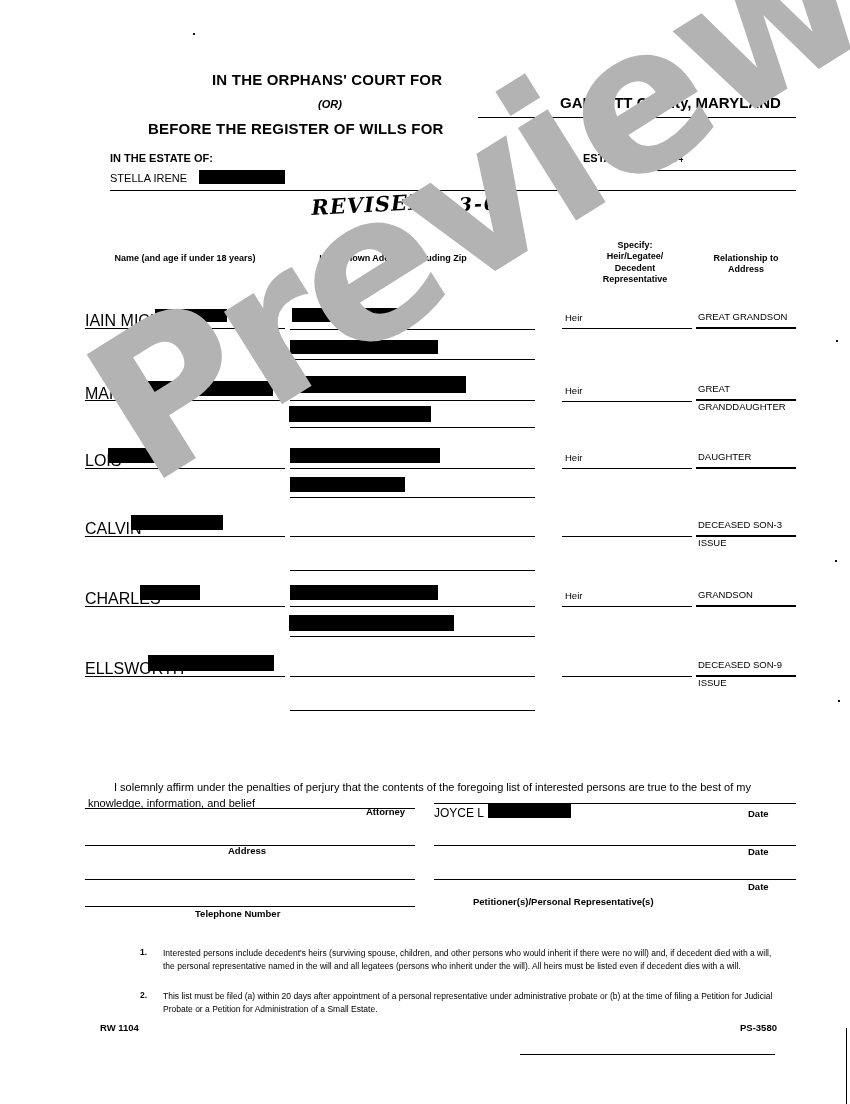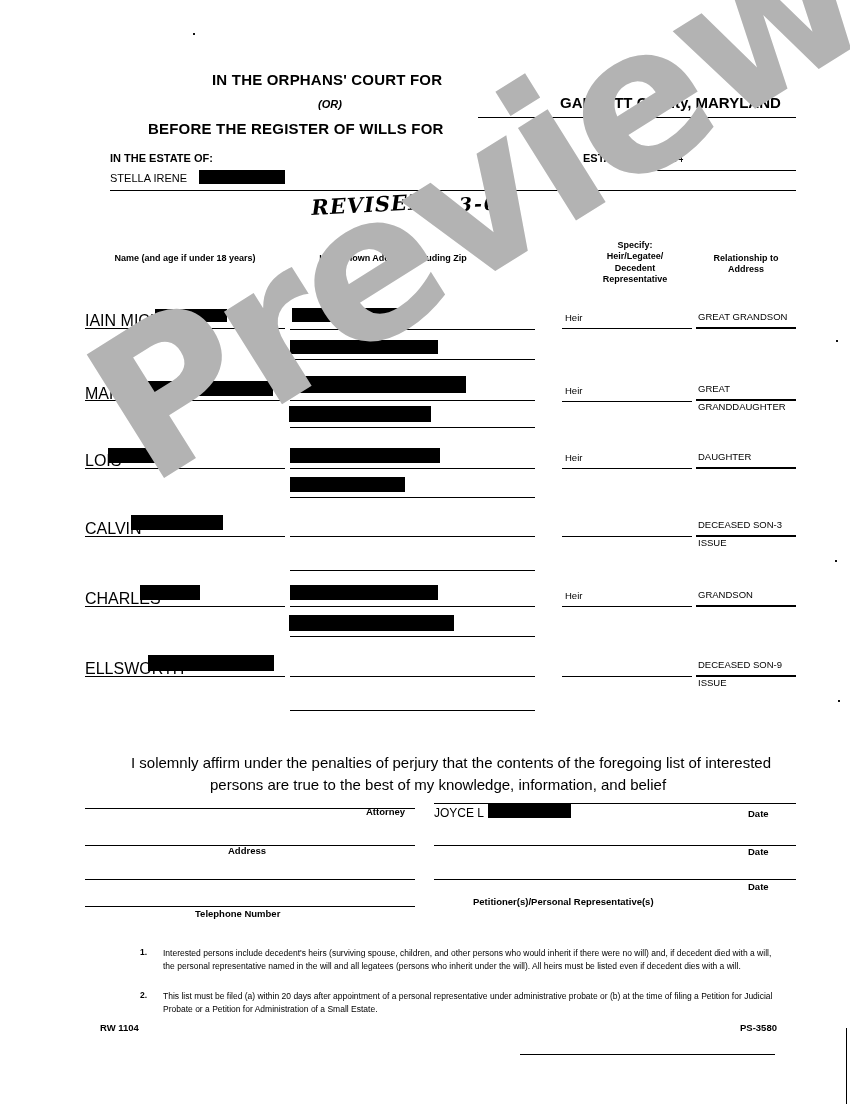--- a/index.html
+++ b/index.html
@@ -122,26 +122,26 @@
   .hand.date {
     font-size: 19px;
     letter-spacing: 2px;
     transform: rotate(-2deg);
   }
 
   
   #affirm {
     position: absolute;
     left: 88px;
-    top: 752px;
+    top: 780px;
     width: 700px;
-    font-size: 15px;
+    font-size: 11px;
     line-height: 1.45;
     text-indent: 26px;
-    text-align: center;
+    text-align: left;
   }
 
   
   .siglbl {
     position: absolute;
     font-size: 9.5px;
     font-weight: bold;
     white-space: nowrap;
   }
 

